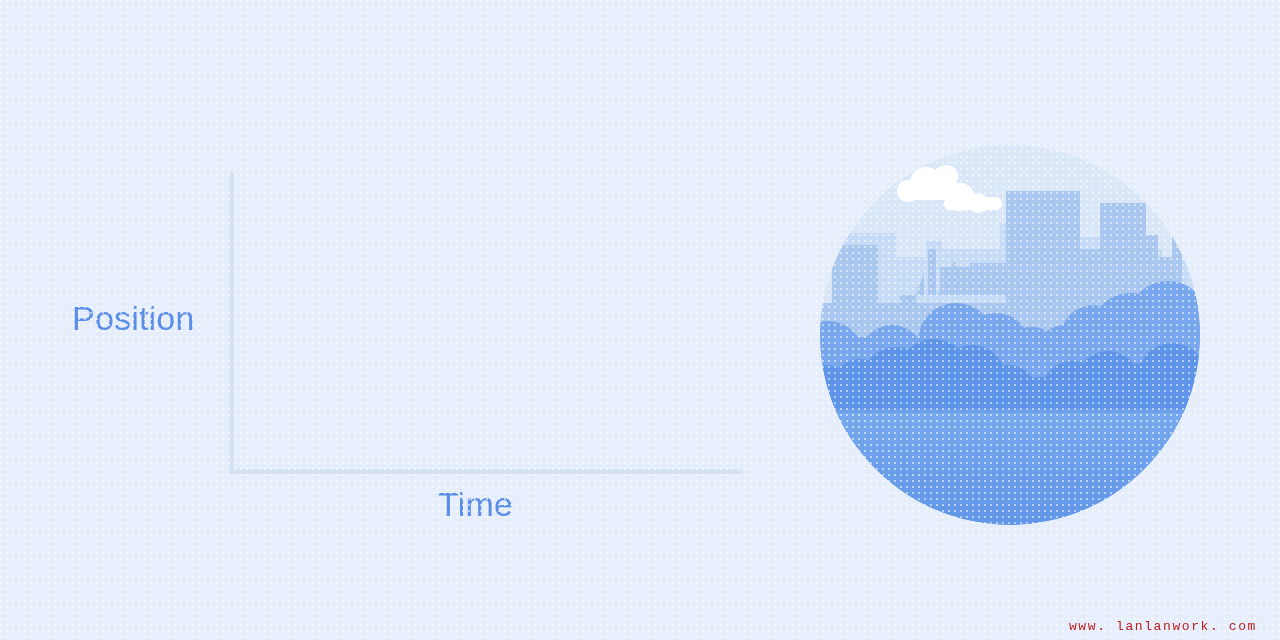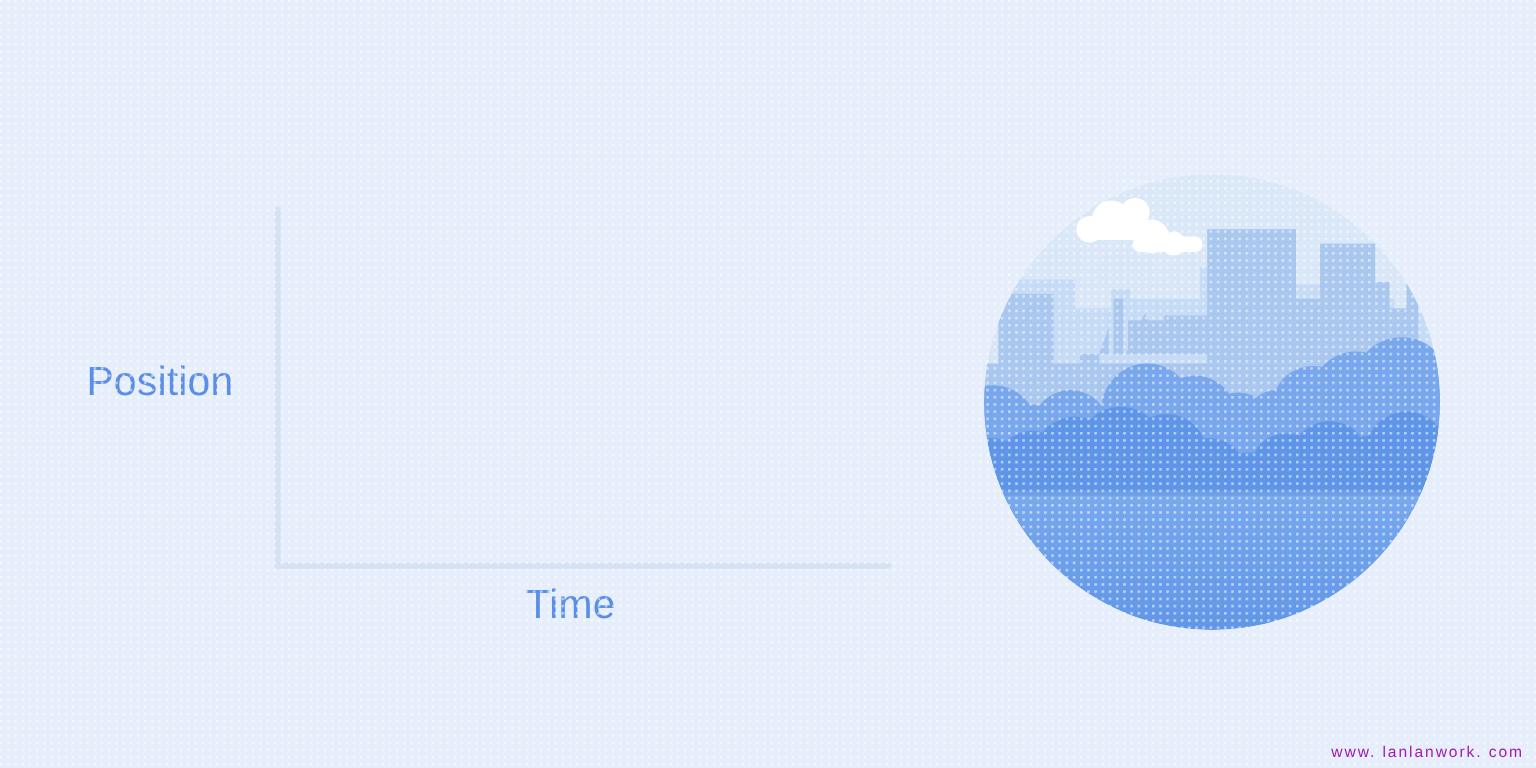--- a/index.html
+++ b/index.html
@@ -88,24 +88,24 @@
   }
   #illustration svg {
     display: block;
     width: 380px;
     height: 380px;
   }
 
   
   #watermark {
     position: absolute;
-    right: 10px;
+    right: 23px;
     bottom: 6px;
-    color: #a21caf;
-    font-family: Liberation Sans, sans-serif;
+    color: #b91c1c;
+    font-family: Liberation Mono, monospace;
     font-size: 13px;
     letter-spacing: 1.6px;
     white-space: nowrap;
     z-index: 6;
   }
 </style>
 </head>
 <body>
 
 <div id="stage">

